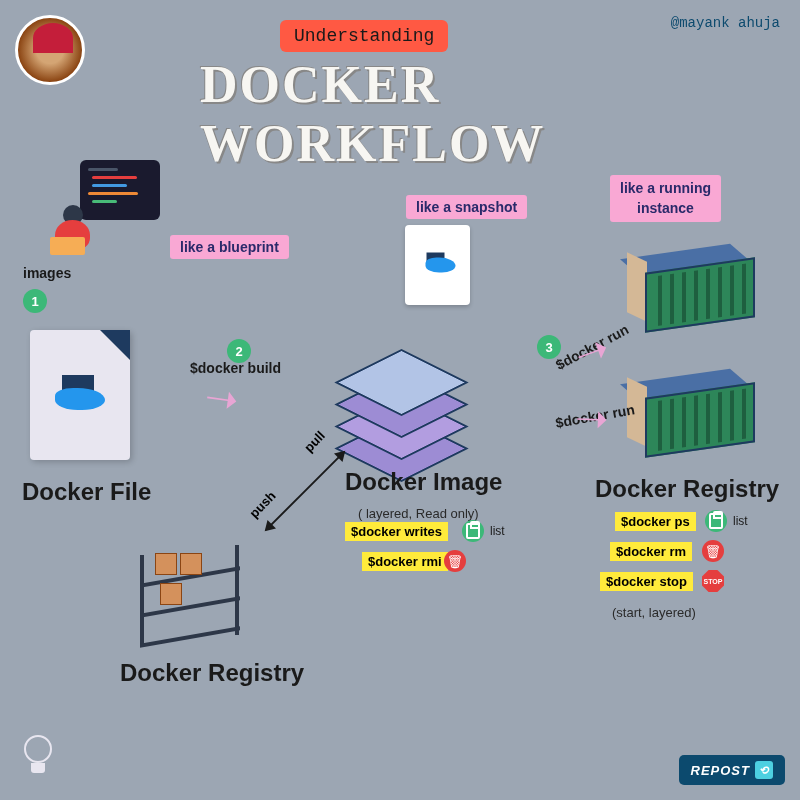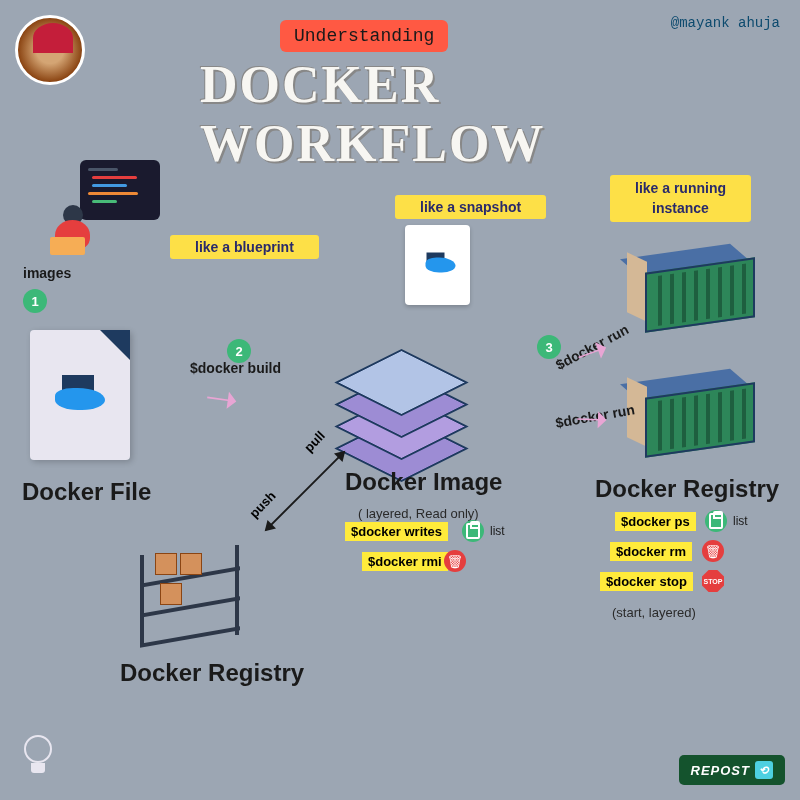--- a/index.html
+++ b/index.html
@@ -2,23 +2,23 @@
 <html><head>
 <meta charset="utf-8">
 <style>
 *{margin:0;padding:0;box-sizing:border-box;}
 body{width:800px;height:800px;background:#9ca6b3;font-family:Arial,sans-serif;position:relative;overflow:hidden;}
 .badge-sub{position:absolute;top:20px;left:280px;background:#ff5943;color:#1a1a1a;padding:6px 14px;border-radius:6px;font-family:'Courier New',monospace;font-size:18px;font-weight:500;}
 .attribution{position:absolute;top:15px;right:20px;font-family:'Courier New',monospace;color:#0c4a6e;font-size:14px;}
 .title{position:absolute;top:55px;left:50%;transform:translateX(-50%);font-size:52px;font-weight:900;color:#f7f6f2;text-shadow:2px 2px 0 #888,-1px -1px 0 #888;letter-spacing:2px;font-family:'Comic Sans MS',cursive;}
 .avatar{position:absolute;top:15px;left:15px;width:70px;height:70px;border-radius:50%;border:3px solid #fff;background:radial-gradient(circle,#d4a574 30%,#8b4513 70%);overflow:hidden;}
 .avatar::before{content:"";position:absolute;top:5px;left:15px;width:40px;height:30px;background:#c41e3a;border-radius:50% 50% 0 0;}
-.tag{position:absolute;background:#fde047;color:#2a2a6a;padding:4px 25px;font-size:14px;font-weight:600;border-radius:3px;}
+.tag{position:absolute;background:#f9a8d4;color:#2a2a6a;padding:4px 10px;font-size:14px;font-weight:600;border-radius:3px;}
 .tag-bp{top:235px;left:170px;text-align:right;}
-.tag-snap{top:195px;left:395px;}
+.tag-snap{top:195px;left:406px;}
 .tag-run{top:175px;left:610px;text-align:center;line-height:1.4;}
 .step-num{position:absolute;width:24px;height:24px;background:#3cb878;color:#fff;border-radius:50%;display:flex;align-items:center;justify-content:center;font-size:13px;font-weight:700;}
 .sn1{top:289px;left:23px;}
 .sn2{top:339px;left:227px;}
 .sn3{top:335px;left:537px;}
 .writes{position:absolute;top:265px;left:23px;font-size:14px;font-weight:700;color:#1a1a1a;}
 .dev-illus{position:absolute;top:160px;left:40px;width:120px;height:100px;}
 .dev-screen{position:absolute;top:0;right:0;width:80px;height:60px;background:#1a1a2e;border-radius:6px;}
 .dev-line{position:absolute;height:3px;border-radius:2px;}
 .dl1{top:8px;left:8px;width:30px;background:#4a5568;}
@@ -99,21 +99,21 @@
 .ap3{top:395px;left:575px;transform:rotate(2deg);}
 .arrow-black{position:absolute;top:440px;left:255px;width:100px;height:100px;}
 .ab-line{position:absolute;width:110px;height:2px;background:#1a1a1a;top:50px;left:-5px;transform:rotate(-45deg);}
 .ab-line::before{content:"";position:absolute;right:-2px;top:-5px;width:0;height:0;border-left:10px solid #1a1a1a;border-top:6px solid transparent;border-bottom:6px solid transparent;}
 .ab-line::after{content:"";position:absolute;left:-2px;top:-5px;width:0;height:0;border-right:10px solid #1a1a1a;border-top:6px solid transparent;border-bottom:6px solid transparent;}
 .pull-txt{position:absolute;top:434px;left:303px;transform:rotate(-46deg);font-size:13px;font-weight:700;}
 .push-txt{position:absolute;top:497px;left:247px;transform:rotate(-46deg);font-size:13px;font-weight:700;}
 .bulb{position:absolute;bottom:20px;left:20px;width:35px;height:45px;}
 .bulb-glass{width:28px;height:28px;border:2px solid #e8e6f0;border-radius:50%;margin:0 auto;}
 .bulb-base{width:14px;height:10px;background:#e8e6f0;margin:0 auto;border-radius:0 0 3px 3px;}
-.repost{position:absolute;bottom:15px;right:15px;background:#14532d;color:#fff;padding:6px 12px;border-radius:5px;font-size:13px;font-weight:900;font-style:italic;letter-spacing:1px;display:flex;align-items:center;gap:5px;}
+.repost{position:absolute;bottom:15px;right:15px;background:#0c4a6e;color:#fff;padding:6px 12px;border-radius:5px;font-size:13px;font-weight:900;font-style:italic;letter-spacing:1px;display:flex;align-items:center;gap:5px;}
 .repost-icon{width:18px;height:18px;background:#4dd0e1;border-radius:3px;display:inline-flex;align-items:center;justify-content:center;font-size:11px;}
 .clipboard{display:inline-block;width:14px;height:16px;border:2px solid #fff;border-radius:2px;position:relative;}
 .clipboard::before{content:"";position:absolute;top:-4px;left:2px;width:6px;height:4px;border:2px solid #fff;border-radius:2px 2px 0 0;}
 .trash-icon{color:#fff;font-size:13px;}
 .stop-oct{width:22px;height:22px;background:#e53e3e;clip-path:polygon(30% 0%,70% 0%,100% 30%,100% 70%,70% 100%,30% 100%,0% 70%,0% 30%);display:flex;align-items:center;justify-content:center;color:#fff;font-size:7px;font-weight:700;}
 </style>
 </head>
 <body>
 
 <div class="avatar"></div>

